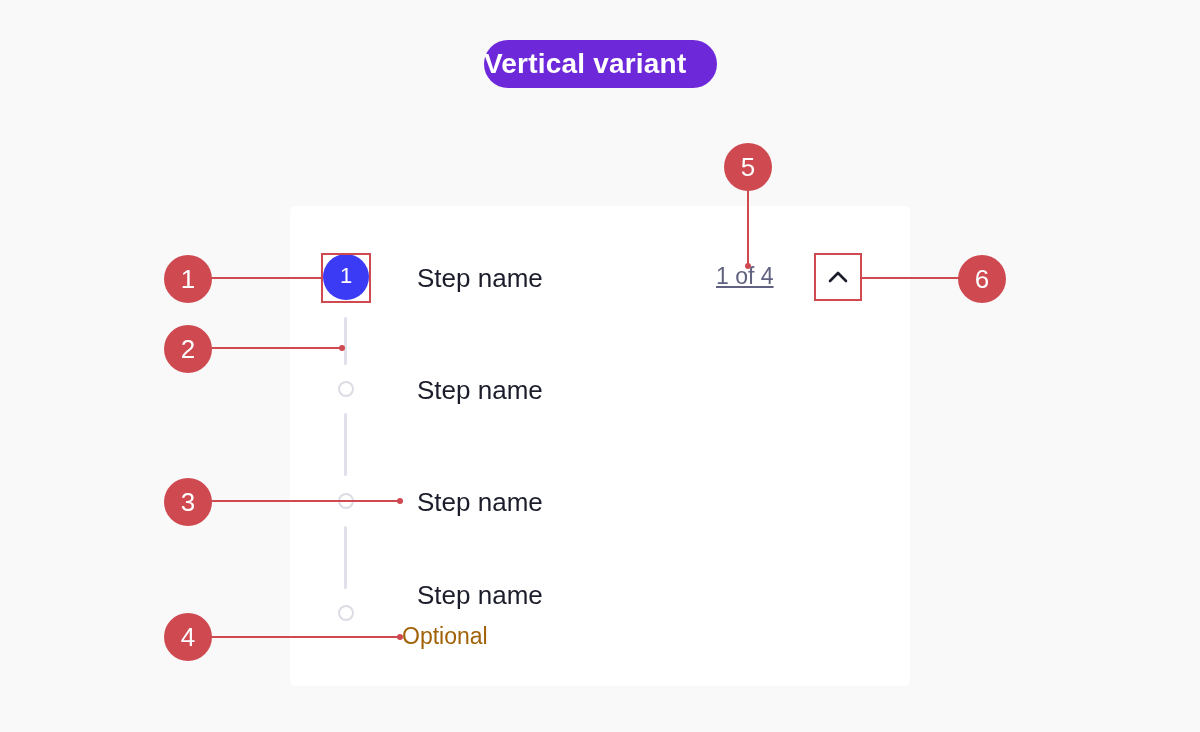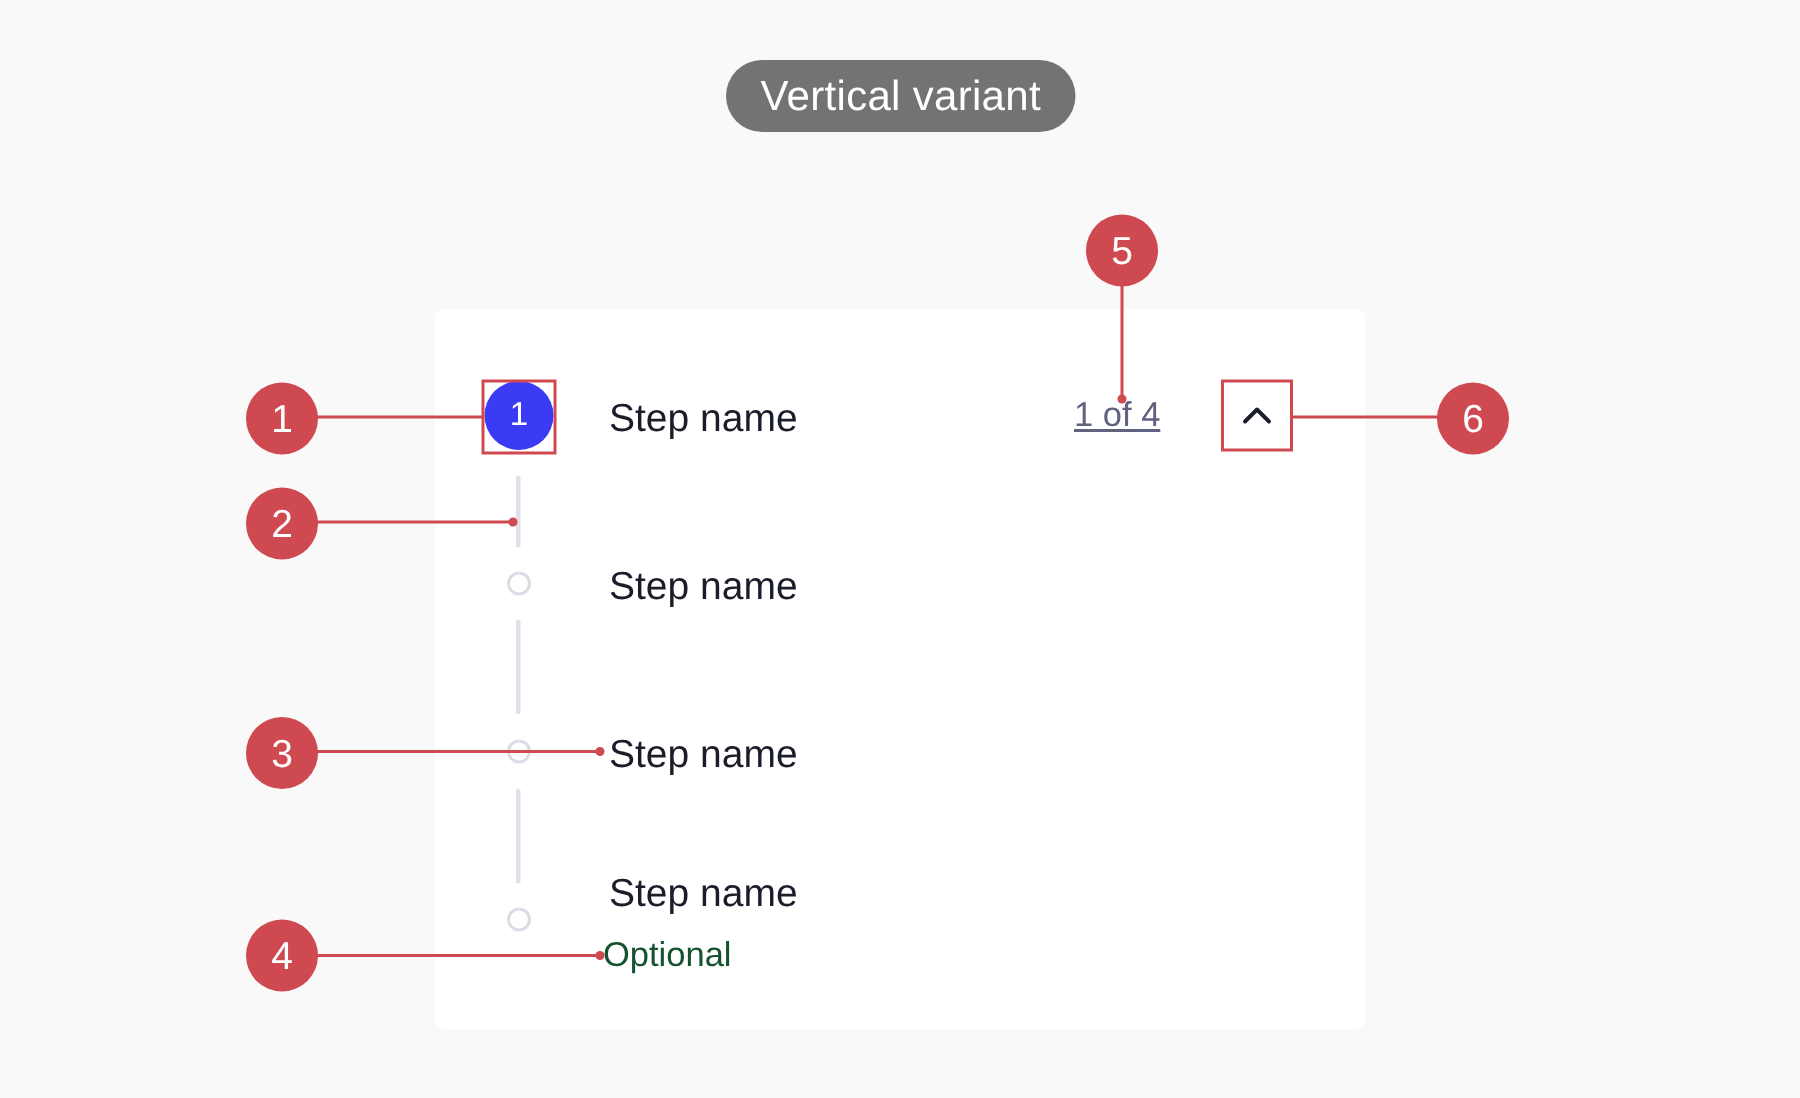--- a/index.html
+++ b/index.html
@@ -1,46 +1,46 @@
 <!DOCTYPE html>
 <html><head>
 <meta charset="utf-8">
 <style>
   * { box-sizing: border-box; margin: 0; padding: 0; }
   html, body { width: 1200px; height: 732px; background: #f9f9fa; overflow: hidden; }
   body { position: relative; font-family: "Liberation Sans", "DejaVu Sans", sans-serif; }
 
   .title-pill {
     position: absolute; left: 484px; top: 40px; width: 233px; height: 48px;
-    border-radius: 24px; background: #737373; color: #fff;
-    font-size: 28px; line-height: 48px; text-align: center; letter-spacing: 0.2px;
+    border-radius: 24px; background: #6d28d9; color: #fff;
+    font-size: 28px; line-height: 48px; text-align: left; letter-spacing: 0.2px; font-weight: bold;
   }
 
   .card {
     position: absolute; left: 290px; top: 206px; width: 620px; height: 480px;
     background: #ffffff; border-radius: 6px;
   }
 
   .step-active-circle {
     position: absolute; left: 323px; top: 254px; width: 46px; height: 46px;
     border-radius: 50%; background: #3b3bf5; color: #fff;
     font-size: 22px; line-height: 44px; text-align: center;
   }
   .step-dot {
     position: absolute; width: 16px; height: 16px; border-radius: 50%;
     border: 2.5px solid #dcdce4; background: #fff;
   }
   .connector {
     position: absolute; left: 344px; width: 3px; background: #e0e0ea; border-radius: 2px;
   }
   .step-label {
-    position: absolute; left: 406px; font-size: 26px; color: #1b1d2b; line-height: 30px;
+    position: absolute; left: 417px; font-size: 26px; color: #1b1d2b; line-height: 30px;
   }
   .optional-label {
-    position: absolute; left: 402px; top: 622px; font-size: 23px; color: #14532d; line-height: 28px;
+    position: absolute; left: 402px; top: 622px; font-size: 23px; color: #a16207; line-height: 28px;
   }
   .counter {
     position: absolute; left: 716px; top: 262px; font-size: 23px; color: #60627f; line-height: 28px; text-decoration: underline;
   }
   .collapse-btn {
     position: absolute; left: 814px; top: 253px; width: 48px; height: 48px;
     background: #fff; border: 2px solid #cf4950; cursor: pointer;
     display: flex; align-items: center; justify-content: center;
   }
 

